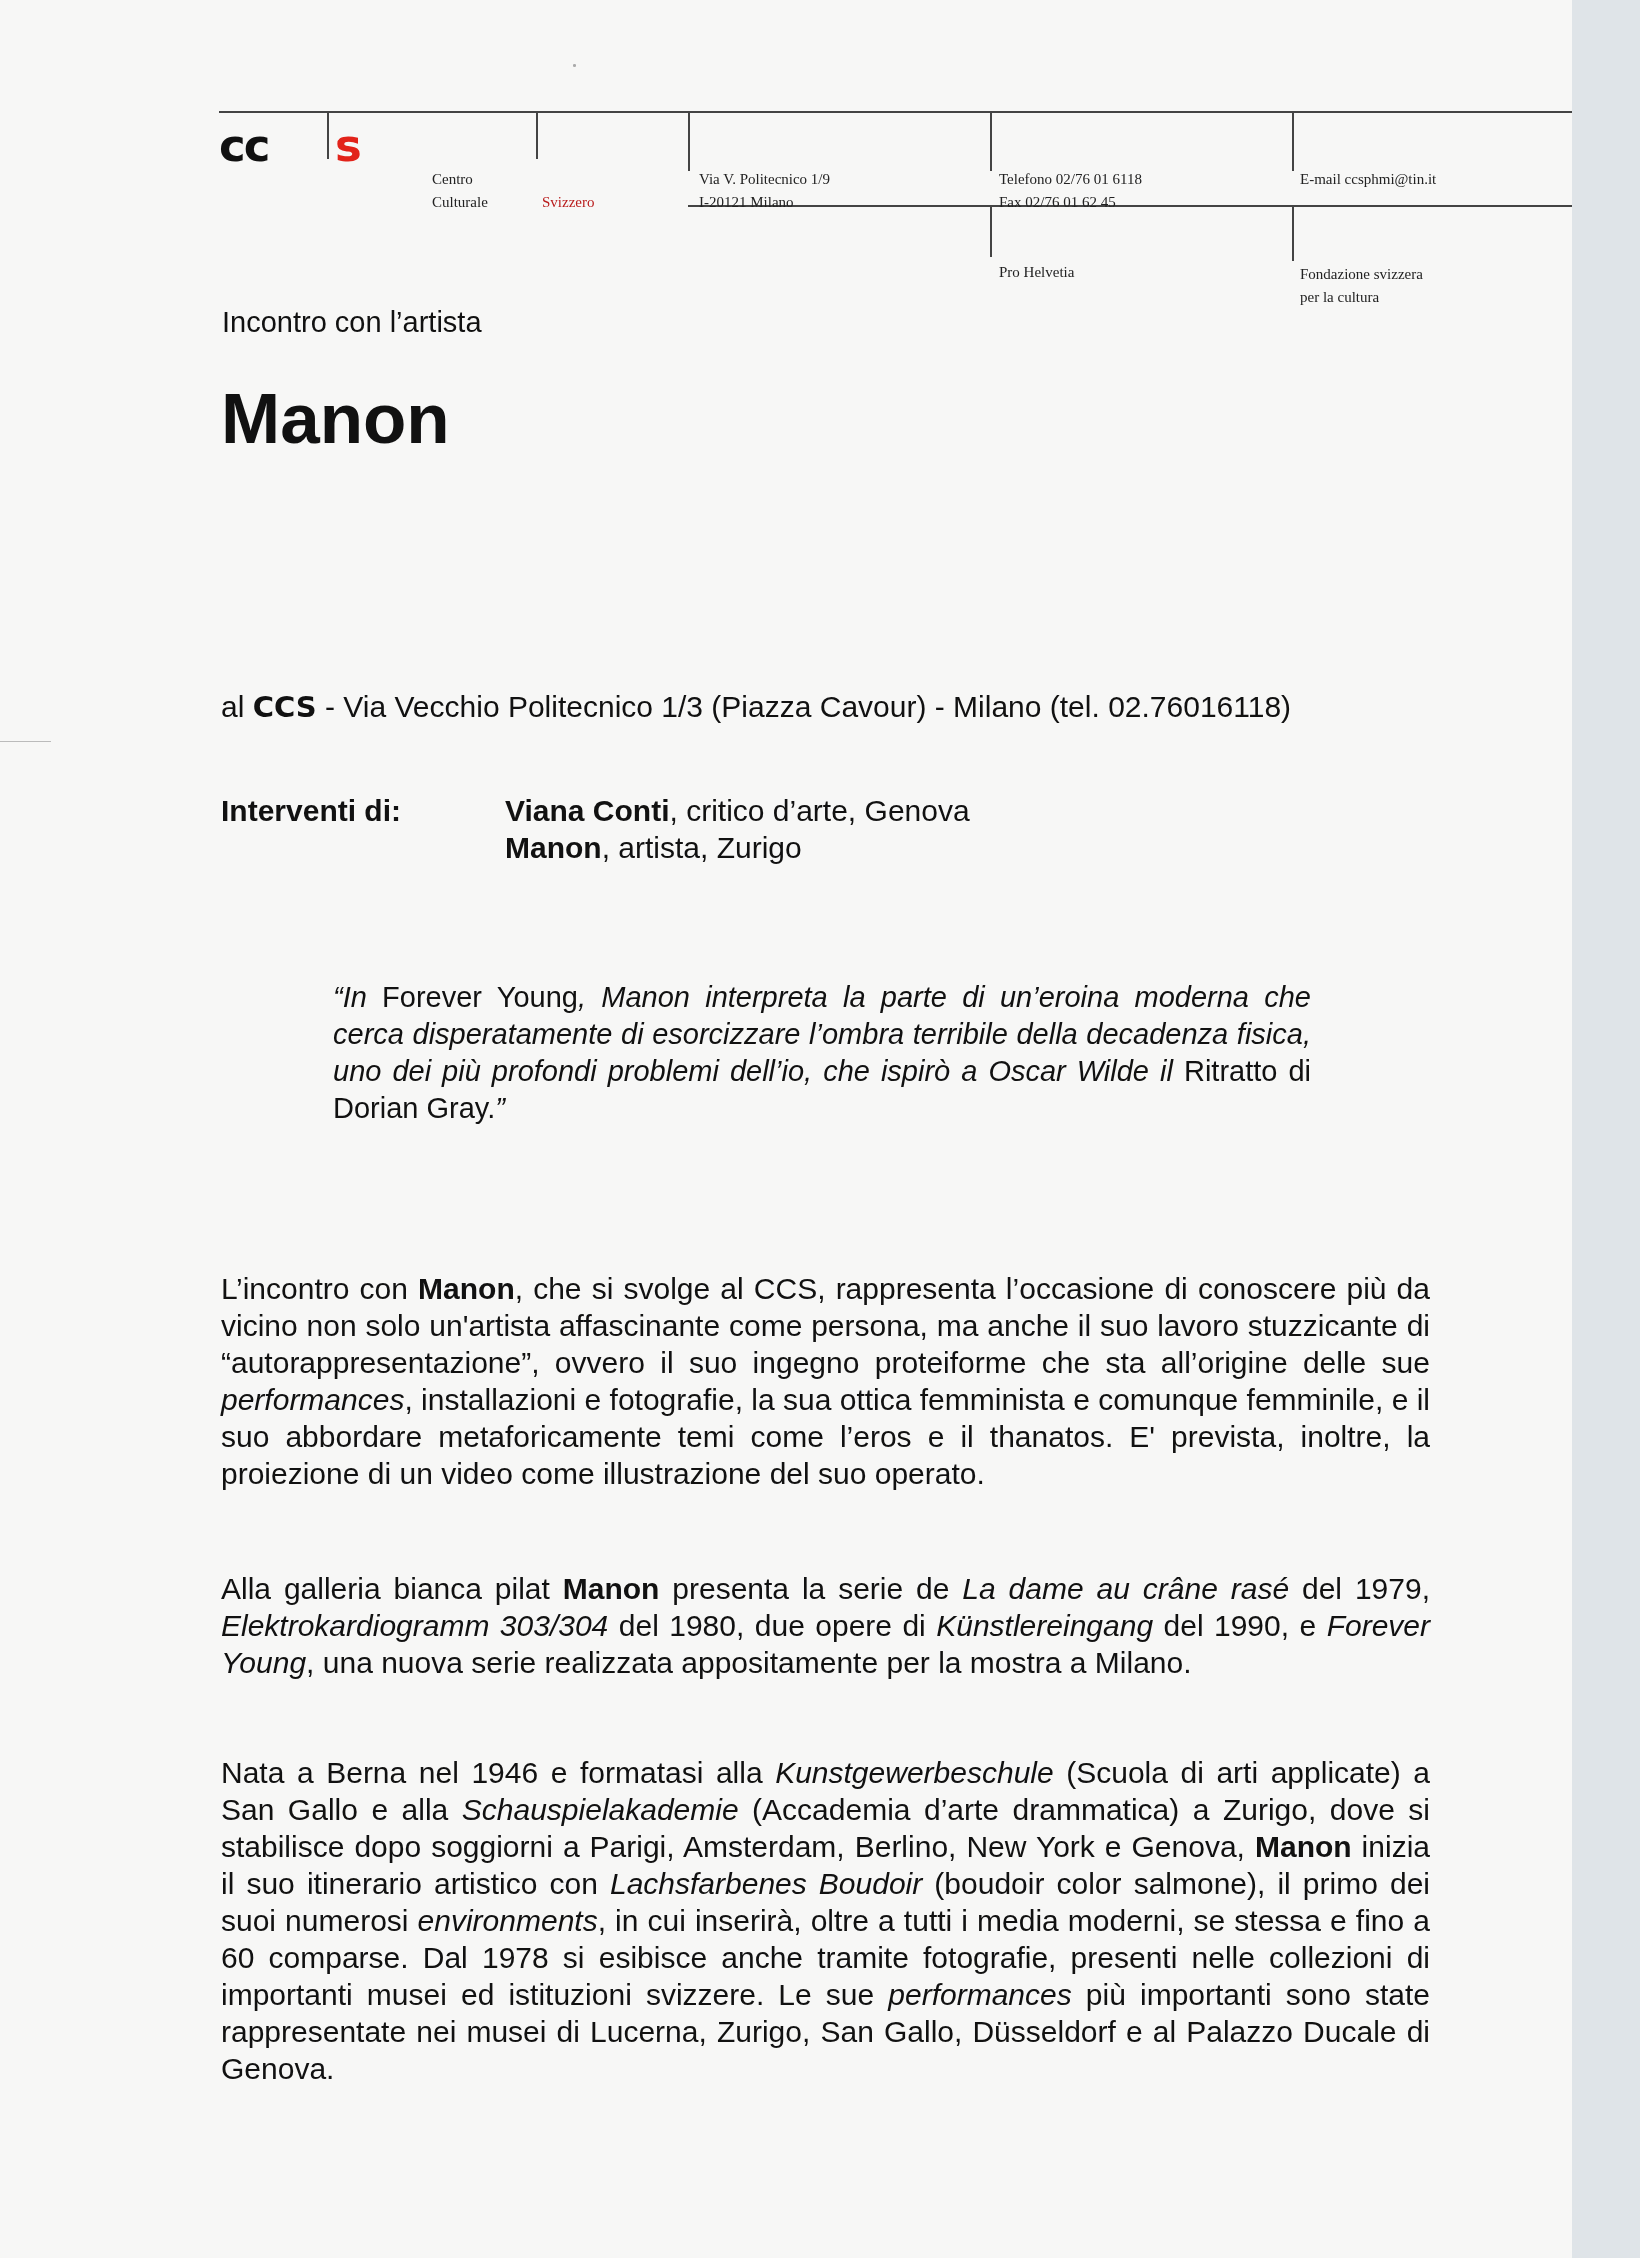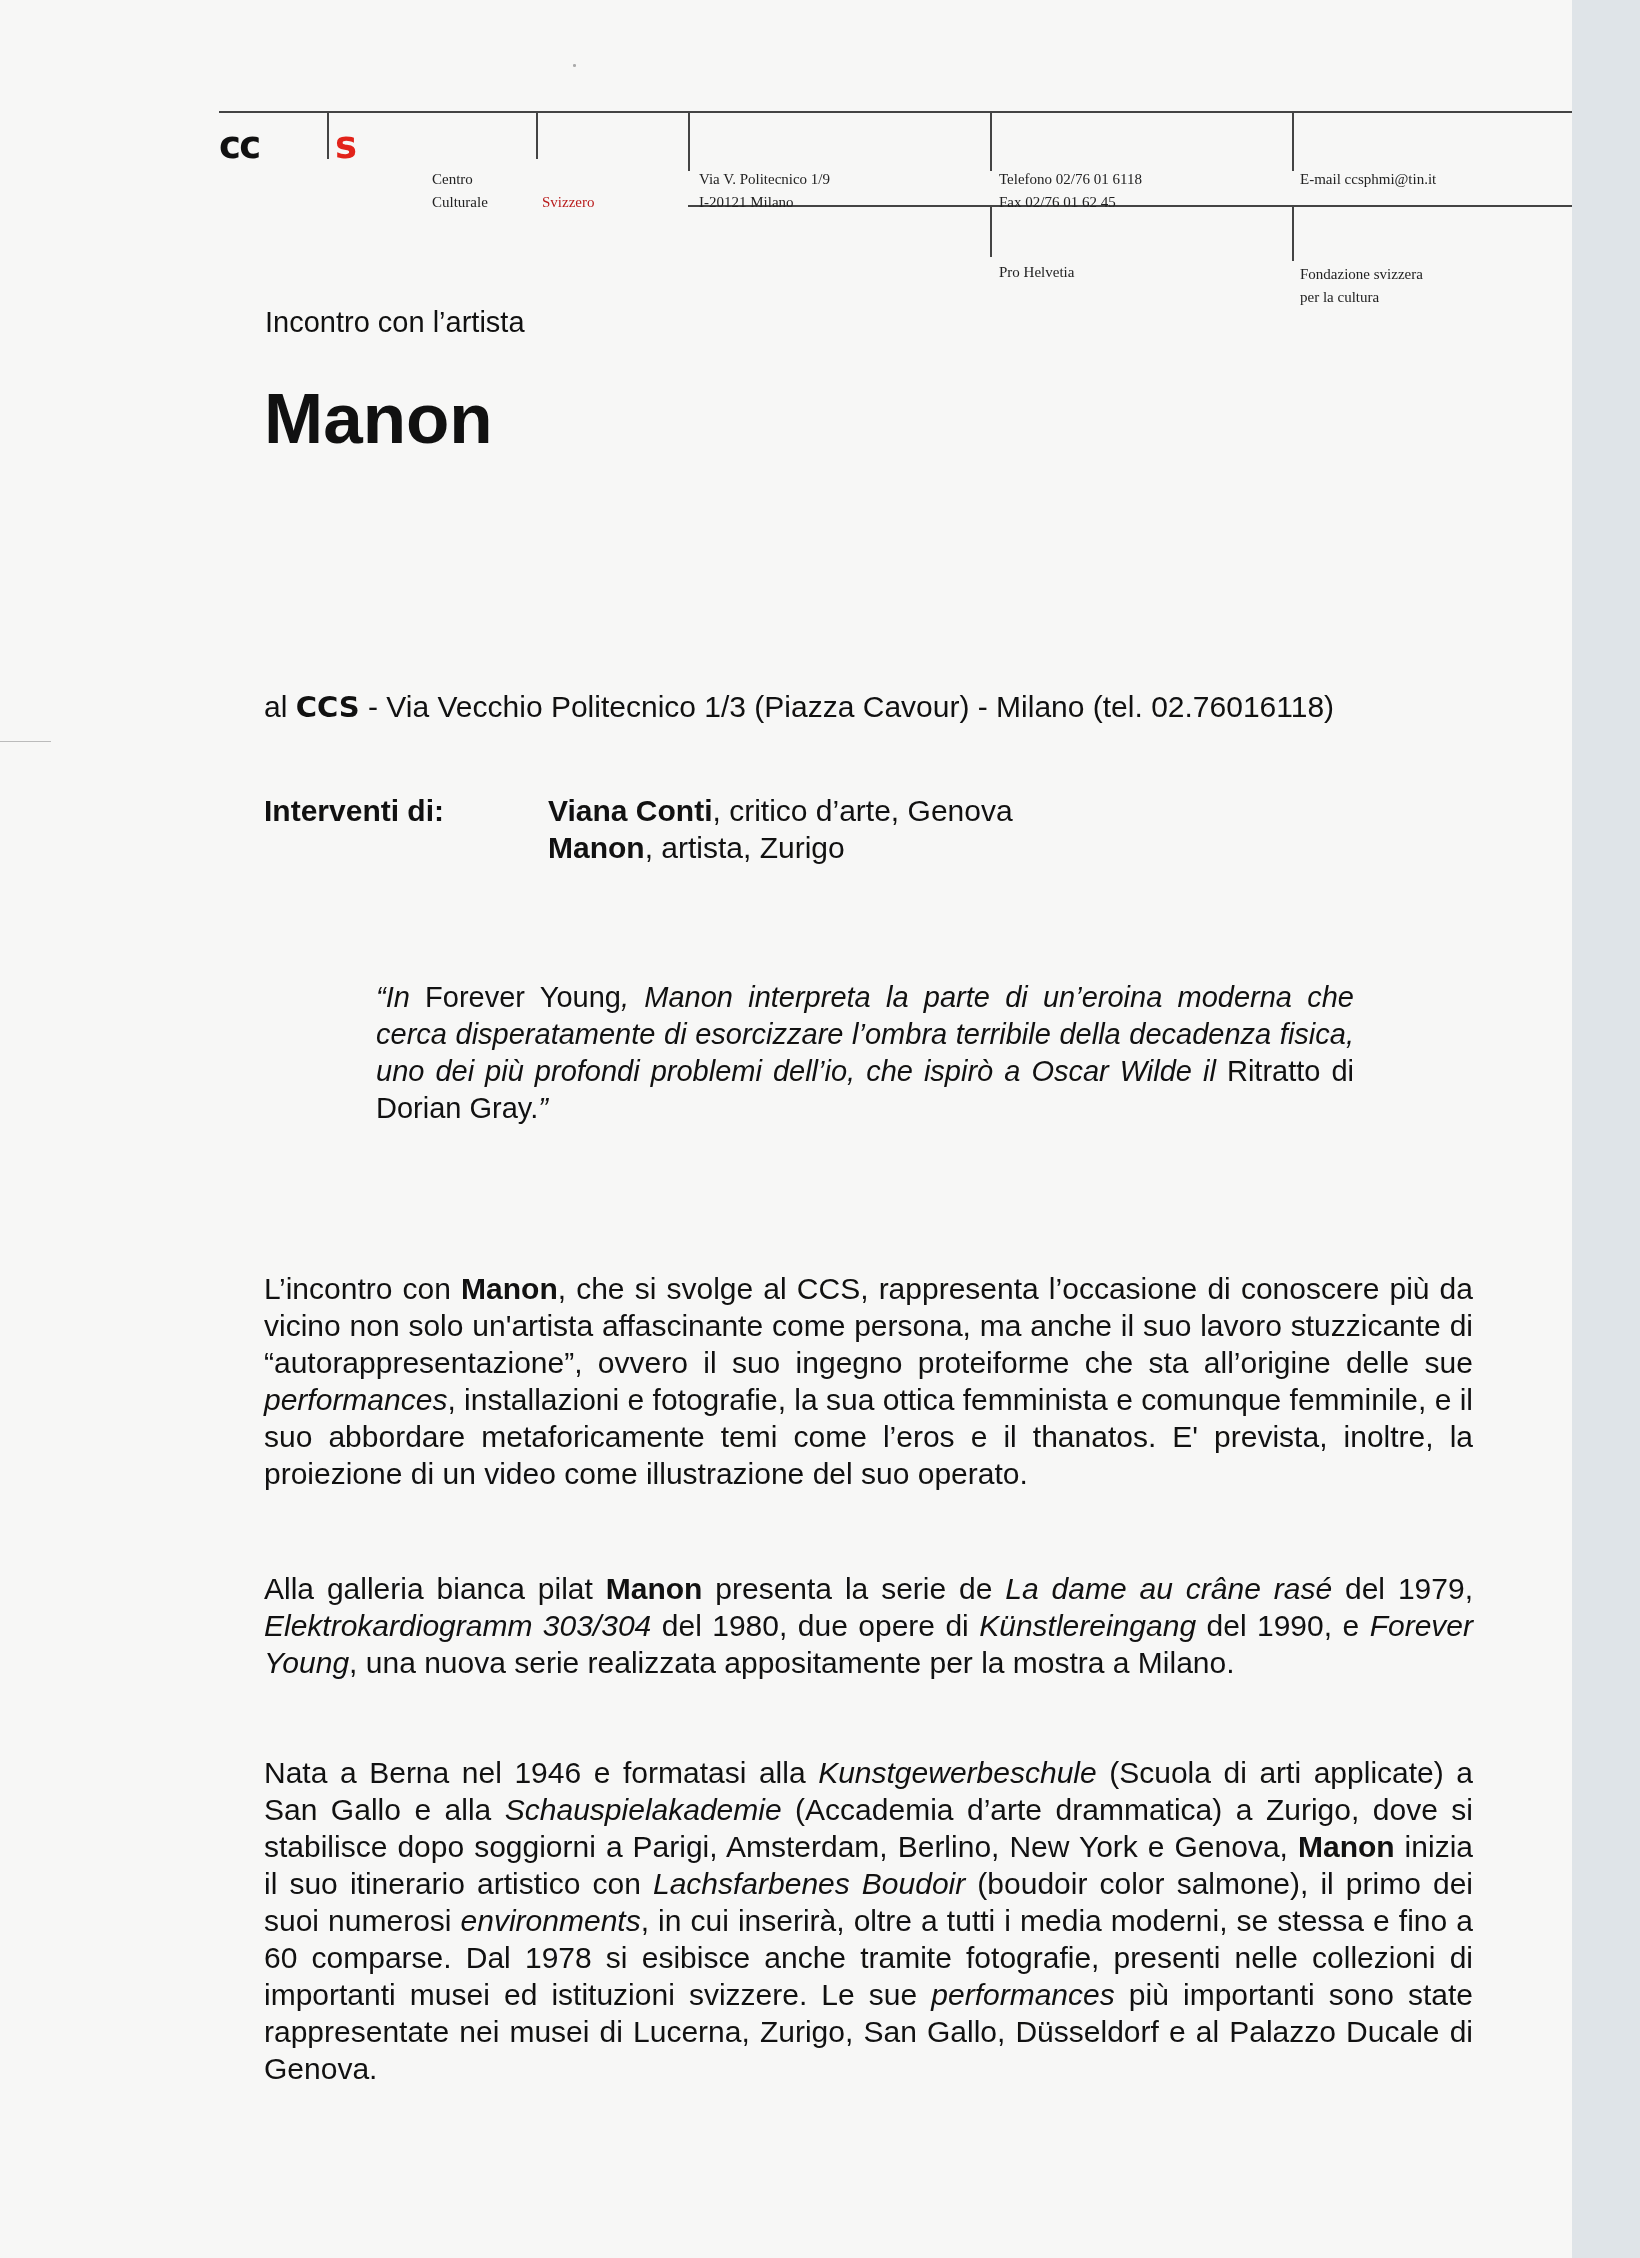--- a/index.html
+++ b/index.html
@@ -17,27 +17,27 @@
     }
     .margin-mark {
       position: absolute; left: 0; top: 741px; width: 51px; height: 0.9px; background: #bbb;
     }
     .dot-mark { position: absolute; left: 573px; top: 64px; width: 2.6px; height: 2.6px; background: #aaa; border-radius: 50%; }
 
     
     .rule { position: absolute; height: 1.8px; background: #444; }
     .vline { position: absolute; width: 1.8px; background: #444; }
     .lh-text { position: absolute; font-family: Liberation Serif, serif; font-size: 15px; line-height: 23px; color: #222; margin-top: 48px; }
-    .logo { position: absolute; left: 219px; top: 111px; font-family: "DejaVu Sans", sans-serif; font-weight: bold; font-size: 37px; line-height: 55px; letter-spacing: -1.8px; }
+    .logo { position: absolute; left: 219px; top: 111px; font-family: "DejaVu Sans", sans-serif; font-weight: bold; font-size: 45px; line-height: 55px; letter-spacing: -1.8px; }
     .logo .cc { color: #111; }
     .logo .s { color: #e2231a; position: absolute; left: 116px; top: 0; }
     .red { color: #b91c1c; }
 
     
-    .txt { position: absolute; font-size: 30px; line-height: 37px; margin-left: 43px; }
+    .txt { position: absolute; font-size: 30px; line-height: 37px; }
     .subtitle { left: 222px; top: 304px; font-size: 29px; }
     .title { left: 221px; top: 379px; font-size: 71px; line-height: 79px; font-weight: bold; }
     .para { left: 221px; width: 1209px; text-align: justify; }
     .quote { left: 333px; width: 978px; text-align: justify; font-style: italic; font-size: 29px; line-height: 37px; }
     .quote .up { font-style: normal; }
     .cite { position: absolute; left: 529px; width: 782px; top: 1163px; text-align: right; font-size: 25px; line-height: 30px; }
     .label { font-weight: bold; }
     b { font-weight: bold; }
     i { font-style: italic; }
   </style>

